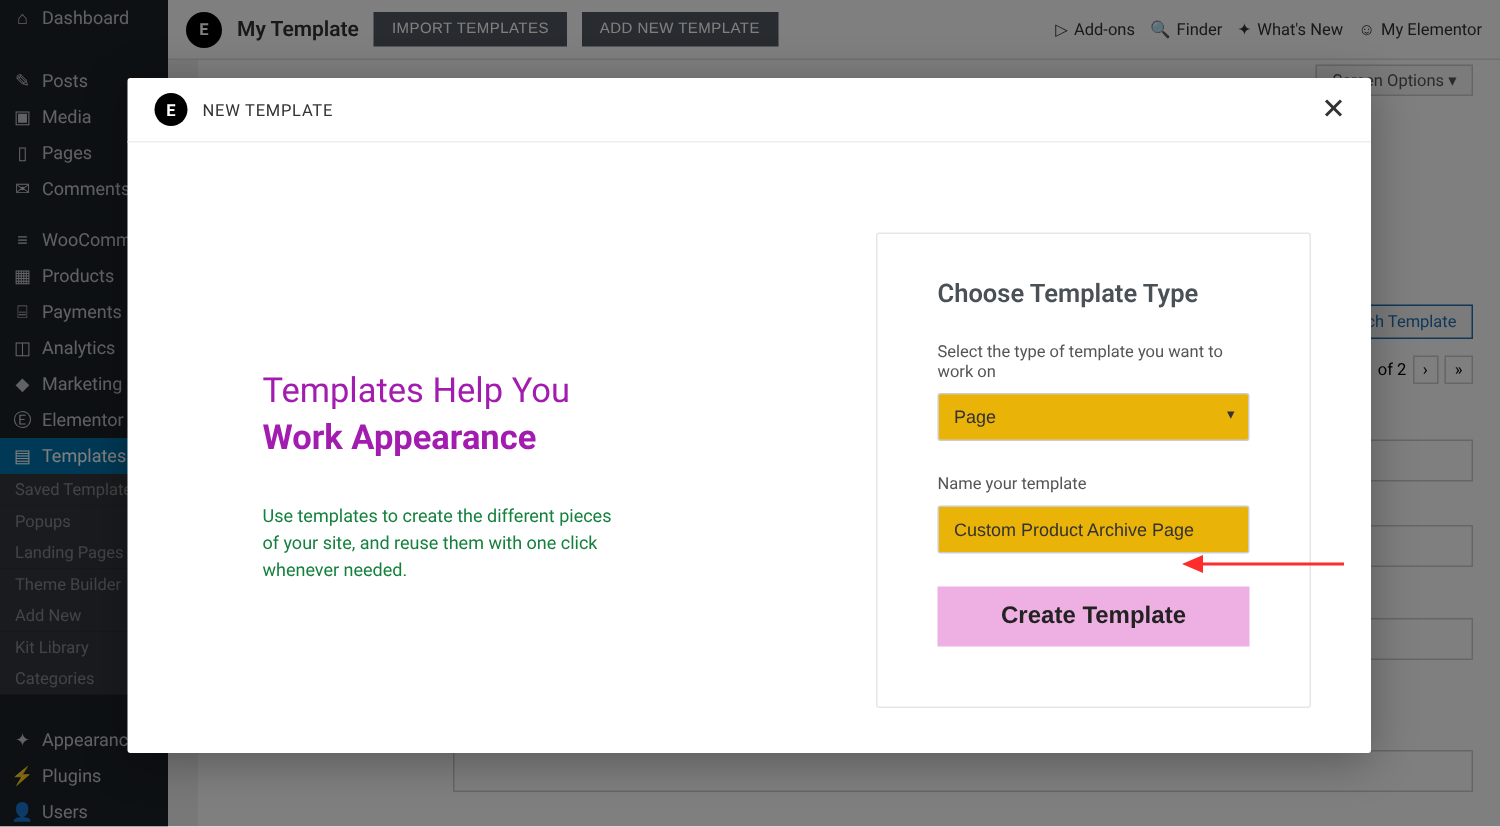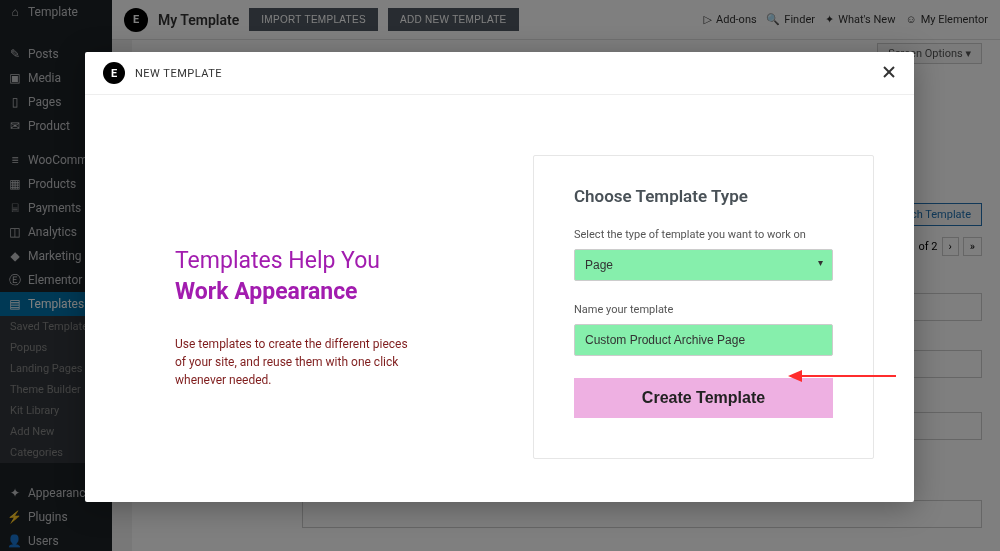--- a/index.html
+++ b/index.html
@@ -23,59 +23,59 @@
 .overlay { position: absolute; inset: 0; background: rgba(0,0,0,0.5); }
 .modal { position: absolute; left: 85px; top: 52px; width: 829px; height: 450px; background: #fff; border-radius: 2px; box-shadow: 0 5px 30px rgba(0,0,0,0.3); }
 .modal-header { display: flex; align-items: center; padding: 10px 18px; border-bottom: 1px solid #eee; }
 .modal-header .mlogo { width: 22px; height: 22px; background: #000; border-radius: 50%; color: #fff; display: flex; align-items: center; justify-content: center; font-size: 11px; font-weight: bold; margin-right: 10px; }
 .modal-header .mtitle { font-size: 11px; font-weight: 400; letter-spacing: 0.5px; color: #333; }
 .modal-header .close { margin-left: auto; cursor: pointer; font-size: 16px; color: #333; }
 .modal-body { display: flex; padding: 60px 40px 40px 40px; gap: 40px; }
 .left-col { flex: 1; padding-top: 90px; padding-left: 50px; }
 .left-col h2 { font-size: 23px; color: #a21caf; font-weight: 400; line-height: 1.35; }
 .left-col h2 .bold { font-weight: 700; display: block; }
-.left-col p { margin-top: 28px; font-size: 12px; color: #7f1d1d; line-height: 1.5; max-width: 240px; }
-.right-col { width: 341px; border: 1px solid #e6e6e6; border-radius: 2px; padding: 30px 40px 40px 40px; }
+.left-col p { margin-top: 28px; font-size: 12px; color: #15803d; line-height: 1.5; max-width: 240px; }
+.right-col { width: 290px; border: 1px solid #e6e6e6; border-radius: 2px; padding: 30px 40px 40px 40px; }
 .right-col h3 { font-size: 17px; font-weight: 600; color: #495157; margin-bottom: 22px; }
 .right-col label { display: block; font-size: 11px; color: #555; margin-bottom: 8px; }
-.right-col select, .right-col input[type=text] { width: 100%; border: 1px solid #ccc; padding: 8px 10px; font-size: 12px; color: #333; border-radius: 2px; background: #86efac; }
+.right-col select, .right-col input[type=text] { width: 100%; border: 1px solid #ccc; padding: 8px 10px; font-size: 12px; color: #333; border-radius: 2px; background: #eab308; }
 .right-col select { appearance: none; background-image: none; }
 .select-wrap { position: relative; margin-bottom: 22px; }
 .select-wrap::after { content: "▾"; position: absolute; right: 10px; top: 8px; font-size: 10px; color: #333; pointer-events: none; }
 .name-wrap { margin-bottom: 22px; }
 .create-btn { width: 100%; background: #eeb0e2; color: #222; border: none; padding: 11px; font-size: 16px; font-weight: 700; cursor: pointer; }
 .arrow { position: absolute; left: 788px; top: 369px; pointer-events: none; }
 .arrow line { stroke: #ff2c2c; stroke-width: 2; }
 .arrow polygon { fill: #ff2c2c; }
 .field-box { position: absolute; right: 18px; width: 680px; height: 28px; border: 1px solid #ccc; background: #fff; }
 </style>
 </head>
 <body>
 
 <div class="sidebar">
   <div class="sidebar-item">
       <span class="ic">⌂</span>
-      <span>Template</span>
+      <span>Dashboard</span>
     </div>
   <div style="height:18px"></div>
   <div class="sidebar-item">
       <span class="ic">✎</span>
       <span>Posts</span>
     </div>
   <div class="sidebar-item">
       <span class="ic">▣</span>
       <span>Media</span>
     </div>
   <div class="sidebar-item">
       <span class="ic">▯</span>
       <span>Pages</span>
     </div>
   <div class="sidebar-item">
       <span class="ic">✉</span>
-      <span>Product</span>
+      <span>Comments</span>
     </div>
   <div style="height:10px"></div>
   <div class="sidebar-item">
       <span class="ic">≡</span>
       <span>WooComme...</span>
     </div>
   <div class="sidebar-item">
       <span class="ic">▦</span>
       <span>Products</span>
     </div>
@@ -96,22 +96,22 @@
       <span>Elementor</span>
     </div>
   <div class="sidebar-item active">
       <span class="ic">▤</span>
       <span>Templates</span>
     </div>
   <div class="sidebar-sub">Saved Templates</div>
   <div class="sidebar-sub">Popups</div>
   <div class="sidebar-sub">Landing Pages</div>
   <div class="sidebar-sub">Theme Builder</div>
+  <div class="sidebar-sub">Add New</div>
   <div class="sidebar-sub">Kit Library</div>
-  <div class="sidebar-sub">Add New</div>
   <div class="sidebar-sub">Categories</div>
   <div style="height:18px"></div>
   <div class="sidebar-item">
       <span class="ic">✦</span>
       <span>Appearance</span>
     </div>
   <div class="sidebar-item">
       <span class="ic">⚡</span>
       <span>Plugins</span>
     </div>

